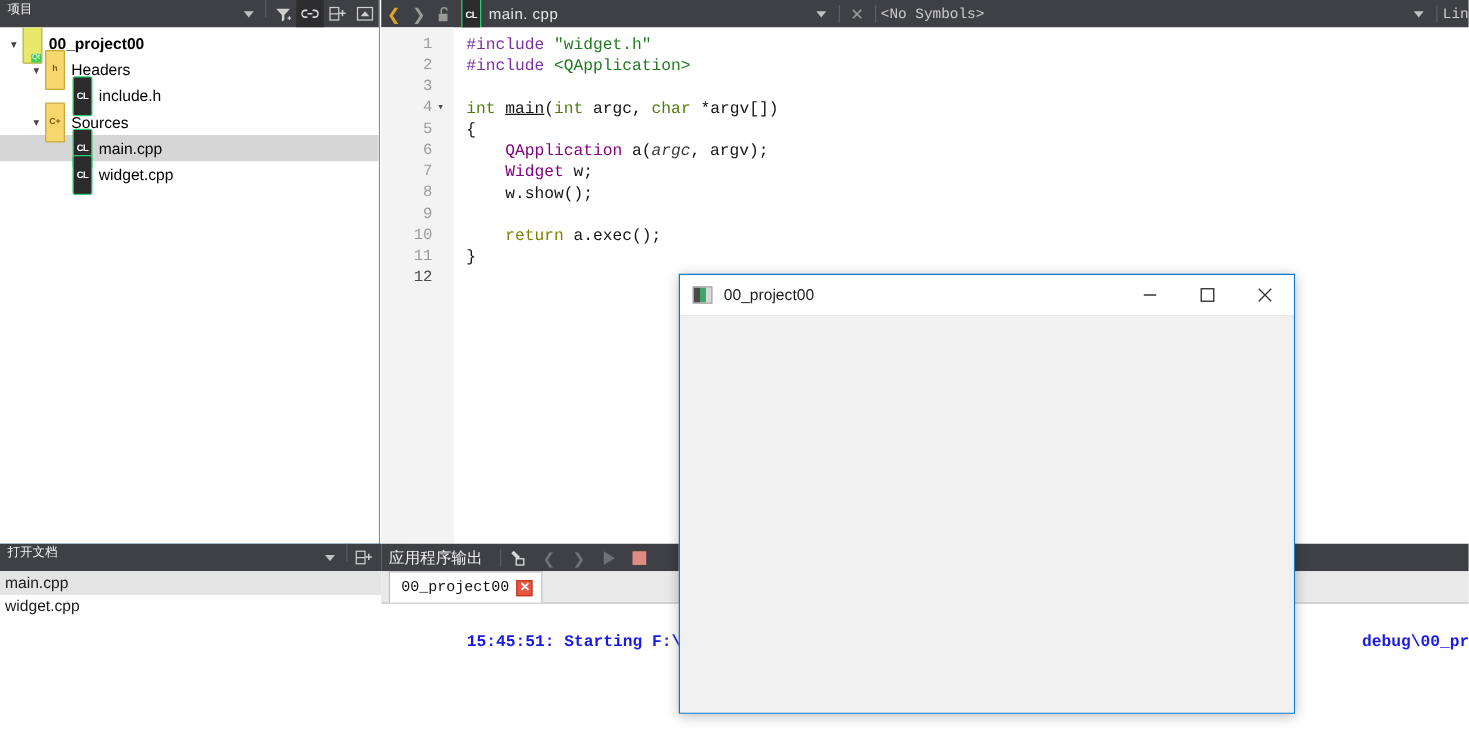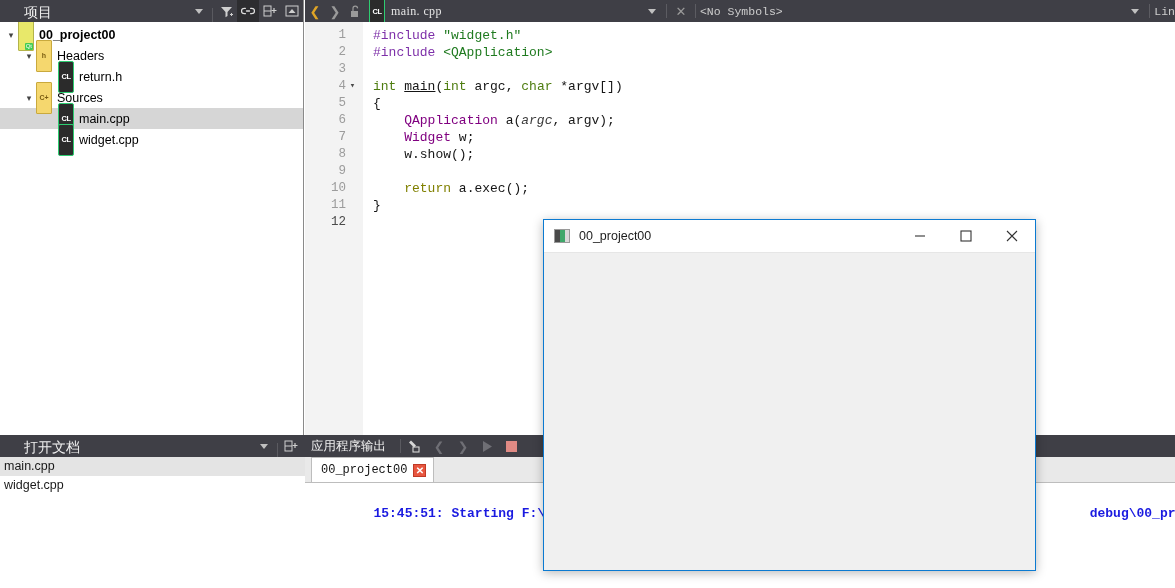--- a/index.html
+++ b/index.html
@@ -12,23 +12,23 @@
     -webkit-font-smoothing: antialiased;
   }
   #app { position: relative; width: 1175px; height: 588px; }
 
   
   .panel-head {
     height: 22px;
     background: #3f3f46;
     color: #f0f0f0;
     display: flex;
-    align-items: flex-end;
-    padding-left: 24px;
-    font-size: 14px;
+    align-items: flex-start;
+    padding-left: 6px;
+    font-size: 10px;
     user-select: none;
   }
   .panel-head .title { flex: 0 0 auto; white-space: nowrap; }
   .panel-head .spacer { flex: 1 1 auto; }
   .hd-btn {
     width: 22px; height: 22px;
     display: flex; align-items: center; justify-content: center;
     color: #c8c8c8;
   }
   .hd-btn.active { background: #2d2d30; }
@@ -132,21 +132,21 @@
     display: flex; align-items: center; font-size: 12px;
   }
   .tb-btn {
     width: 20px; height: 22px; display: flex;
     align-items: center; justify-content: center;
     color: #9a9a9a; font-size: 13px;
   }
   .tb-btn.amber { color: #e0a526; }
   .tb-sep { width: 1px; height: 14px; background: #5c5c62; margin: 0 4px; }
   .tb-filename {
-    font-family: Liberation Serif, serif;
+    font-family: Liberation Sans, sans-serif;
     font-size: 12px; color: #e6e6e6; padding-left: 6px;
     letter-spacing: .4px;
   }
   .tb-sym {
     font-family: "Liberation Mono", monospace;
     font-size: 11.5px; color: #cdcdcd;
   }
   .caret-down {
     width: 0; height: 0;
     border-left: 4px solid transparent; border-right: 4px solid transparent;
@@ -313,21 +313,21 @@
 
 
       <div class="tree-row" style="padding-left:22px">
         <span class="twisty">▾</span>
         <span class="ico ico-folder-h">h</span>
         <span class="tree-label">Headers</span>
       </div>
 
       <div class="tree-row" style="padding-left:58px">
         <span class="ico ico-cpp">CL</span>
-        <span class="tree-label">return.h</span>
+        <span class="tree-label">include.h</span>
       </div>
 
       <div class="tree-row" style="padding-left:22px">
         <span class="twisty">▾</span>
         <span class="ico ico-folder-c">C+</span>
         <span class="tree-label">Sources</span>
       </div>
 
       <div class="tree-row selected" style="padding-left:58px">
         <span class="ico ico-cpp">CL</span>

